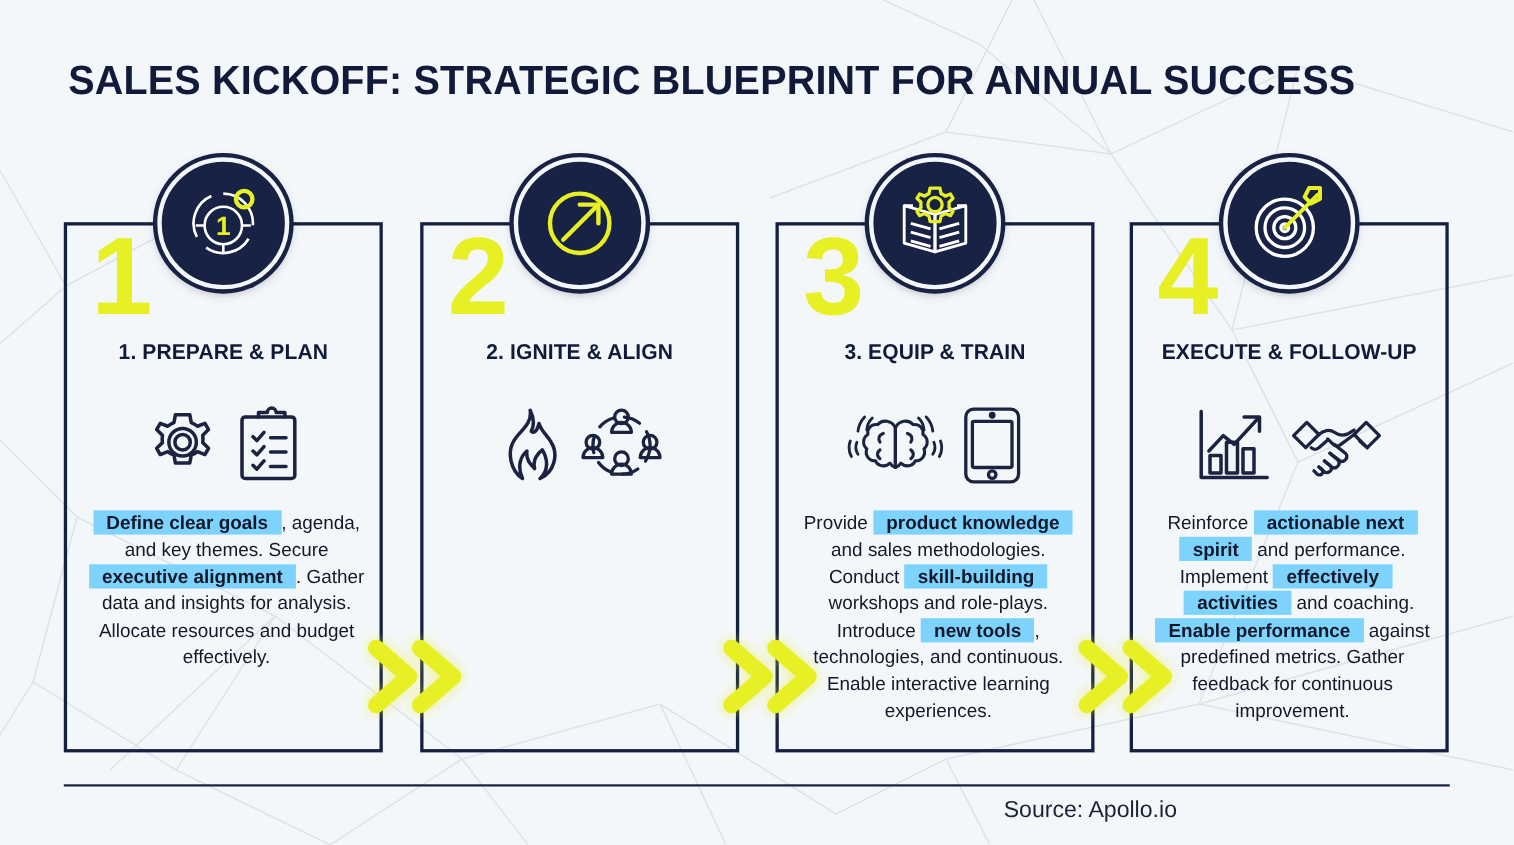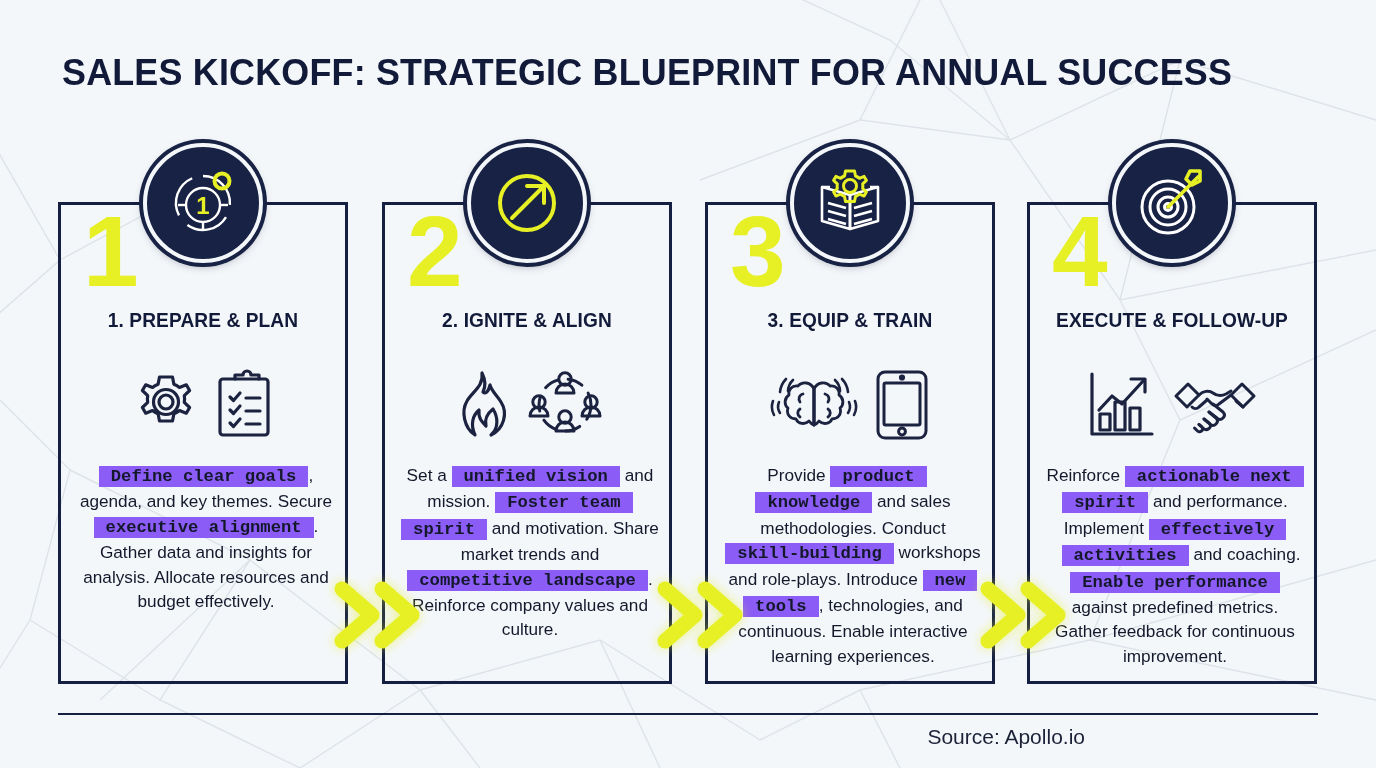--- a/index.html
+++ b/index.html
@@ -140,24 +140,23 @@
     left: 14px;
     top: 258px;
     width: 262px;
     text-align: center;
     font-size: 17.2px;
     line-height: 24.4px;
     color: #14182b;
   }
   .card-body .hl {
     font-weight: 700;
-    background: #8b5cf6;
+    background: #7dd3fc;
     padding: 1px 12px;
     box-decoration-break: clone;
-    font-family: Liberation Mono, monospace;
     -webkit-box-decoration-break: clone;
   }
 
   
   .chev {
     position: absolute;
     top: 375px;
     width: 96px;
     height: 76px;
     z-index: 6;
@@ -171,21 +170,21 @@
   .footer-rule {
     position: absolute;
     left: 58px;
     top: 713px;
     width: 1260px;
     height: 2px;
     background: #151f42;
   }
   .footer-src {
     position: absolute;
-    right: 43px;
+    right: 58px;
     top: 725px;
     font-size: 21px;
     color: #1b2238;
   }
 </style>
 </head>
 <body>
 
 <svg id="bg-network" viewBox="0 0 1376 768" preserveAspectRatio="none">
   <g stroke="#dde3e9" stroke-width="1.4" fill="none">
@@ -304,21 +303,20 @@
               <path d="M4 49 a9 9 0 0 1 18 0 z"></path>
               <circle cx="65" cy="35" r="6.2"></circle>
               <path d="M56 49 a9 9 0 0 1 18 0 z"></path>
               <circle cx="39" cy="50" r="6.2"></circle>
               <path d="M30 64 a9 9 0 0 1 18 0 z"></path>
             </g>
           </svg>
         </span>
       </div>
 
-      <div class="card-body"><span>Set a </span><span class="hl">unified vision</span><span> and mission. </span><span class="hl">Foster team spirit</span><span> and motivation. Share market trends and </span><span class="hl">competitive landscape</span><span>. Reinforce company values and culture.</span></div>
     </div>
 
     <div class="card c3">
       <div class="big-num">3</div>
 
       <div class="badge">
         <svg width="80" height="76" viewBox="0 0 80 76">
           <g fill="none" stroke="#ffffff" stroke-width="2.6" stroke-linejoin="round">
             <path d="M12 22 v34 l28 8 v-34 z"></path>
             <path d="M68 22 v34 l-28 8 v-34 z"></path>

